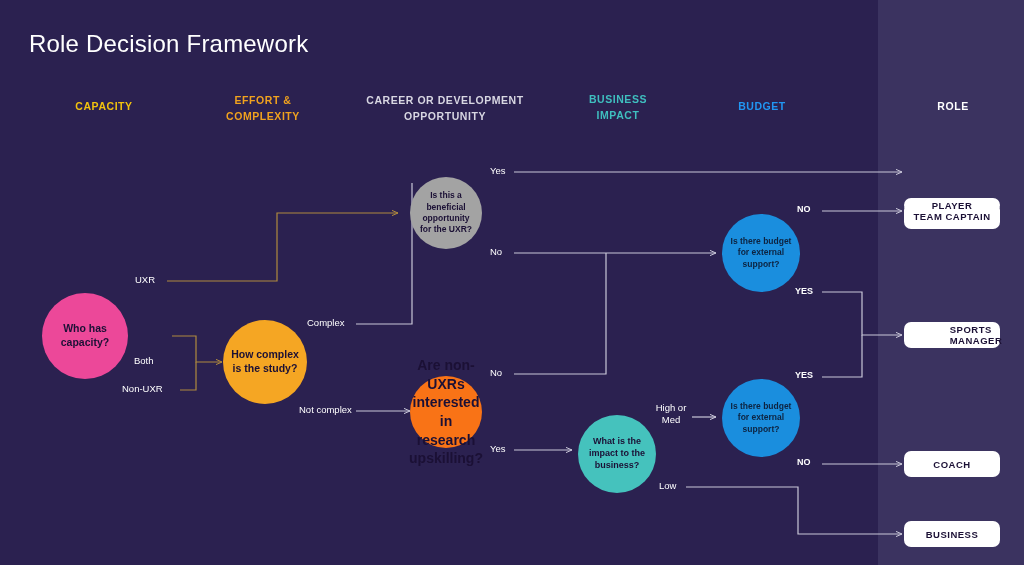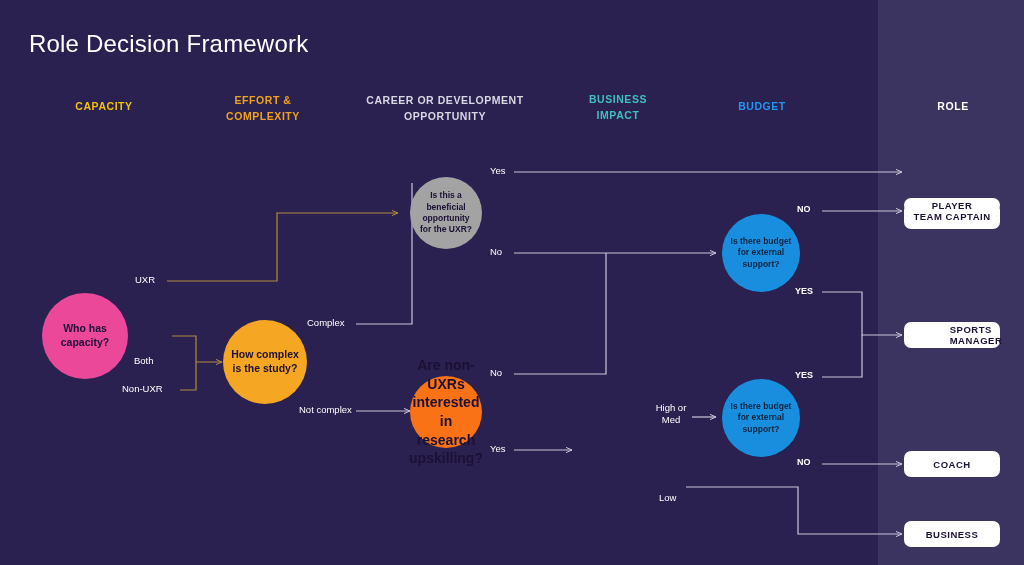--- a/index.html
+++ b/index.html
@@ -159,40 +159,43 @@
   </div>
 
   <div class="node" style="left:410px; top:177px; width:72px; height:72px; background:#a3a3a3; color:#1b1035; font-size:8.5px;">
     <span class="node-text">Is this a beneficial opportunity for the UXR?</span>
   </div>
 
   <div class="node" style="left:410px; top:376px; width:72px; height:72px; background:#f97316; color:#1b1035; font-size:14px;">
     <span class="node-text">Are non-UXRs interested in research upskilling?</span>
   </div>
 
+  <div class="node" style="left:578px; top:415px; width:78px; height:78px; background:#45c2bd; color:#1b1035; font-size:9px;">
+    <span class="node-text">What is the impact to the business?</span>
+  </div>
 
   <div class="node" style="left:722px; top:214px; width:78px; height:78px; background:#1a8ede; color:#0d2340; font-size:8.5px;">
     <span class="node-text">Is there budget for external support?</span>
   </div>
 
   <div class="node" style="left:722px; top:379px; width:78px; height:78px; background:#1a8ede; color:#0d2340; font-size:8.5px;">
     <span class="node-text">Is there budget for external support?</span>
   </div>
 
   <div class="edge-label" style="left:134px; top:329px;margin-top:26px;">Both</div>
   <div class="edge-label" style="left:122px; top:383px;">Non-UXR</div>
   <div class="edge-label" style="left:135px; top:274px;">UXR</div>
   <div class="edge-label" style="left:307px; top:317px;">Complex</div>
   <div class="edge-label" style="left:299px; top:404px;">Not complex</div>
   <div class="edge-label" style="left:490px; top:165px;">Yes</div>
   <div class="edge-label" style="left:490px; top:246px;">No</div>
   <div class="edge-label" style="left:490px; top:367px;">No</div>
   <div class="edge-label" style="left:490px; top:443px;">Yes</div>
   <div class="edge-label two-line" style="left:650px; top:402px; width:42px;">High or Med</div>
-  <div class="edge-label" style="left:659px; top:492px;">Low</div>
+  <div class="edge-label" style="left:659px; top:480px;">Low</div>
   <div class="edge-label" style="left:797px; top:204px; font-weight:bold; font-size:9px;">NO</div>
   <div class="edge-label" style="left:795px; top:286px; font-weight:bold; font-size:9px;">YES</div>
   <div class="edge-label" style="left:795px; top:370px; font-weight:bold; font-size:9px;">YES</div>
   <div class="edge-label" style="left:797px; top:457px; font-weight:bold; font-size:9px;">NO</div>
 
   <div class="role-box" style="left:904px; top:159px; width:96px; height:26px;margin-top:44px;">
     <span>TEAM CAPTAIN</span>
   </div>
   <div class="role-box" style="left:904px; top:198px; width:96px; height:14px;">
     <span>PLAYER</span>

